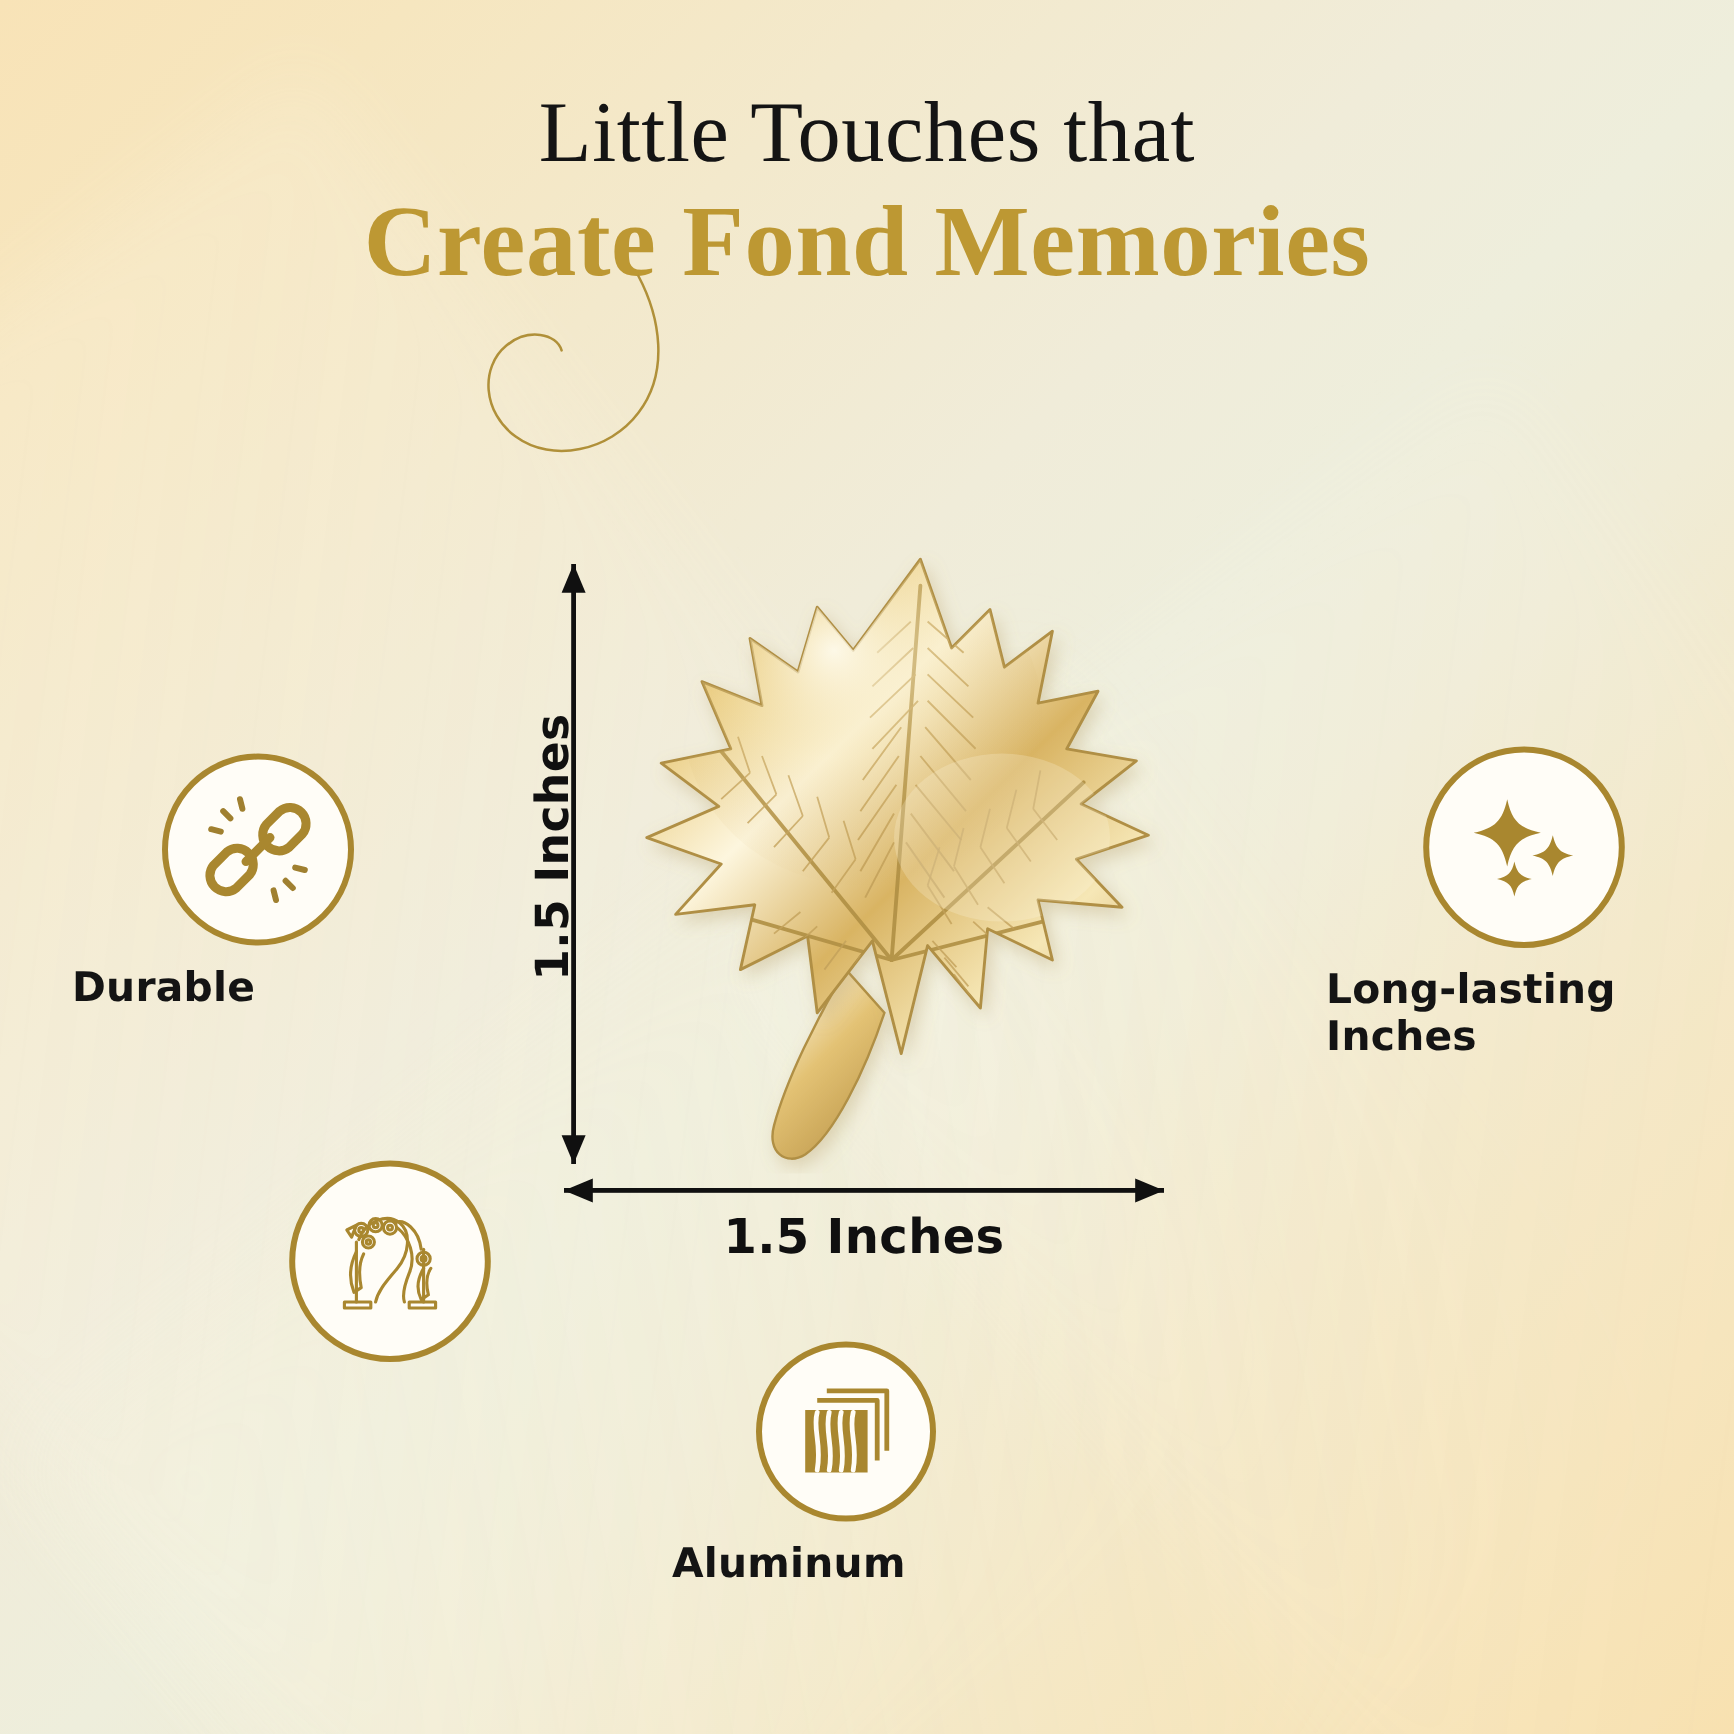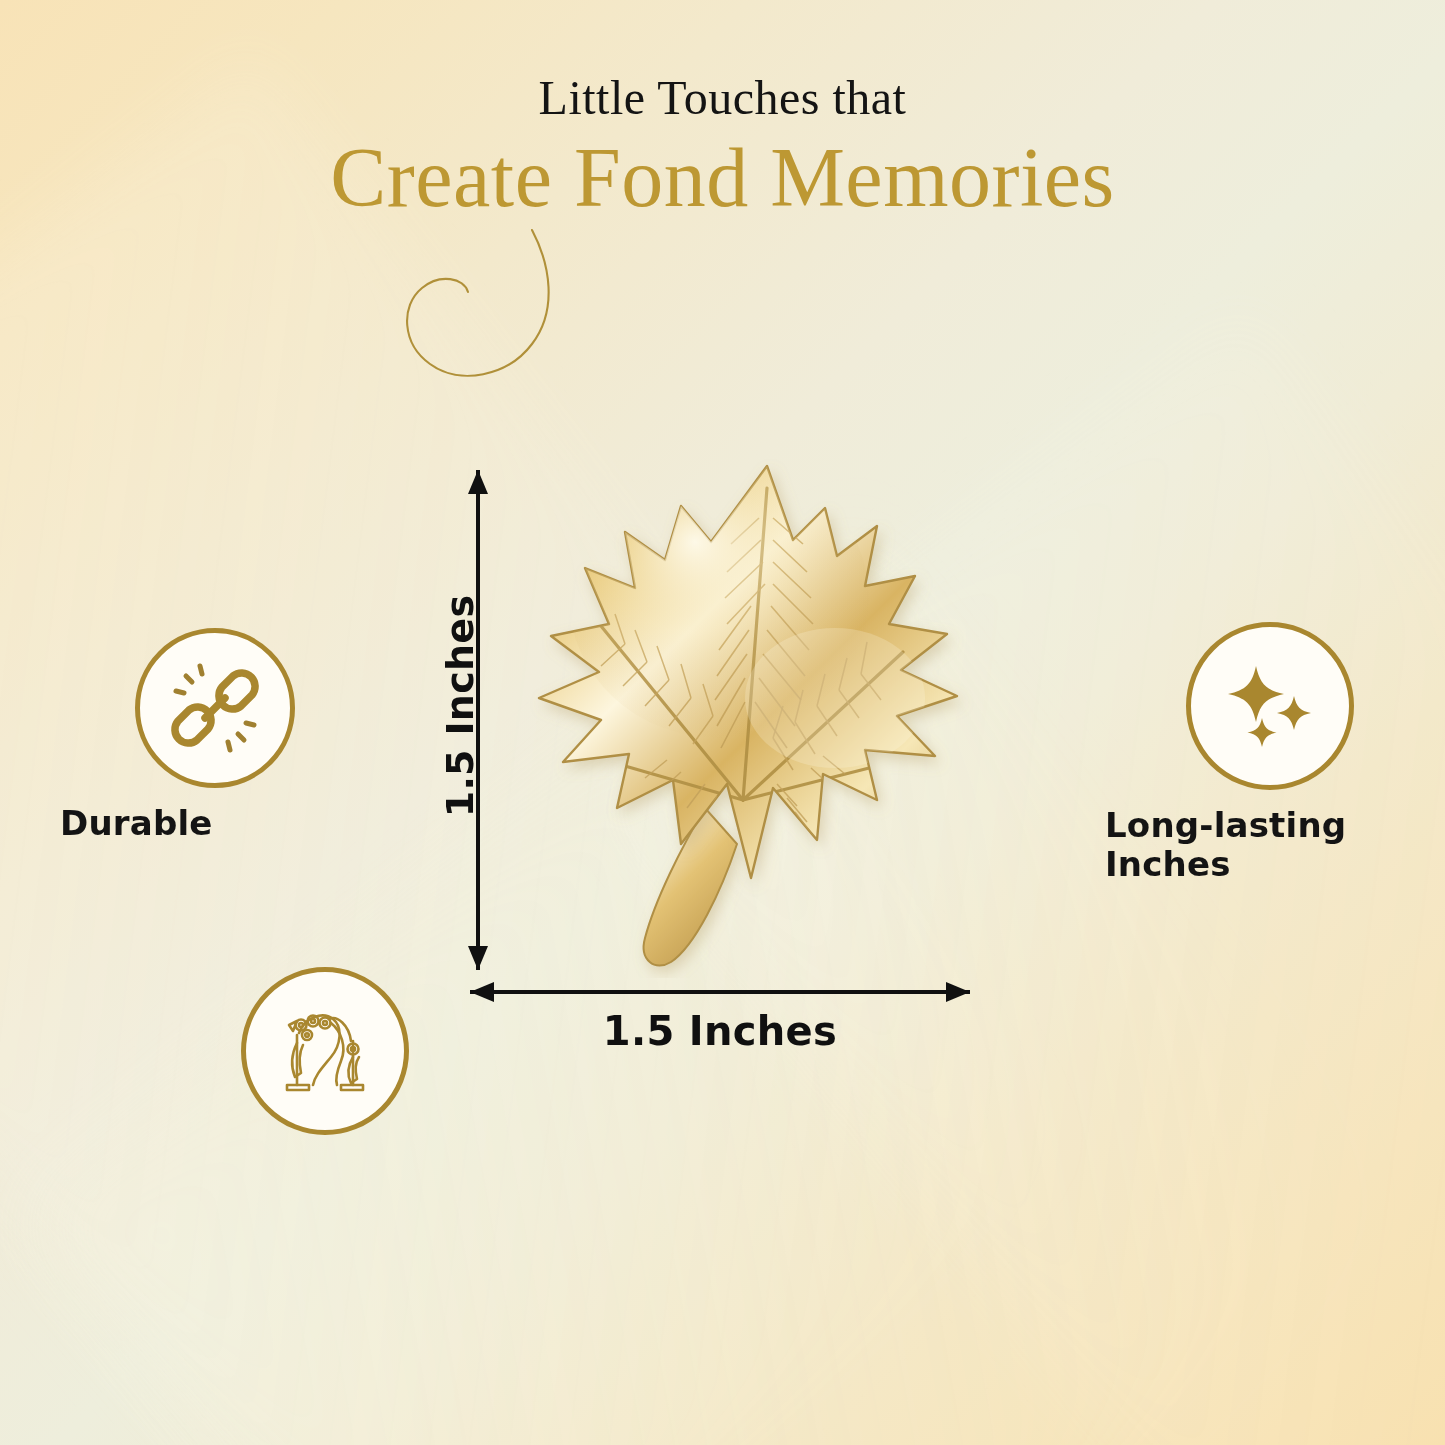--- a/index.html
+++ b/index.html
@@ -38,26 +38,26 @@
     background:linear-gradient(120deg,rgba(255,246,214,0.35),rgba(255,255,255,0));
     transform:rotate(-40deg);filter:blur(44px);opacity:.45;
   }
 
   
   .headline{
     position:absolute;left:0;right:0;top:74px;text-align:center;
     font-family:"Liberation Serif", serif;
   }
   .headline .l1{
-    display:block;color:#141414;font-size:48px;line-height:1.0;
+    display:block;color:#141414;font-size:72px;line-height:1.0;
     letter-spacing:.5px;font-weight:400;
   }
   .headline .l2{
     display:block;color:#bd9833;font-size:84px;line-height:1.05;
-    margin-top:12px;letter-spacing:.5px;font-weight:400;
+    margin-top:12px;letter-spacing:.5px;font-weight:700;
   }
   .flourish{
     position:absolute;left:382px;top:226px;width:190px;height:170px;
     pointer-events:none;
   }
 
   
   .feature{position:absolute;}
   .badge{
     border-radius:50%;background:#fffdf7;
@@ -296,14 +296,32 @@
           <path d="M74 40 C76.6 51 80 54.6 91 57 C80 59.4 76.6 63 74 74 C71.4 63 68 59.4 57 57 C68 54.6 71.4 51 74 40 Z"></path>
           <path d="M42 62 C44.2 71.5 47 74.4 56.5 76.6 C47 78.8 44.2 81.6 42 91 C39.8 81.6 37 78.8 27.5 76.6 C37 74.4 39.8 71.5 42 62 Z"></path>
         </g>
       </svg>
     </div>
     <div class="flabel">Long-lasting
 Inches</div>
   </div>
 
 
+  <div class="feature" id="f-aluminum">
+    <div class="badge">
+      <svg width="92" height="92" viewBox="0 0 92 92">
+        <g fill="none" stroke="#a9872f" stroke-width="4" stroke-linejoin="round">
+          <path d="M30 12 L80 12 L80 62"></path>
+          <path d="M22 20 L72 20 L72 70"></path>
+        </g>
+        <path d="M12 28 L64 28 L64 80 L12 80 Z" fill="#a9872f"></path>
+        <g stroke="#fffdf7" stroke-width="4" fill="none" stroke-linecap="round">
+          <path d="M22 30 C18 44 26 56 22 78"></path>
+          <path d="M32 30 C28 46 36 58 32 78"></path>
+          <path d="M42 30 C38 44 46 58 42 78"></path>
+          <path d="M52 30 C48 46 56 56 52 78"></path>
+        </g>
+      </svg>
+    </div>
+    <div class="flabel">Aluminum</div>
+  </div>
 
 </div>
 
 </body></html>

